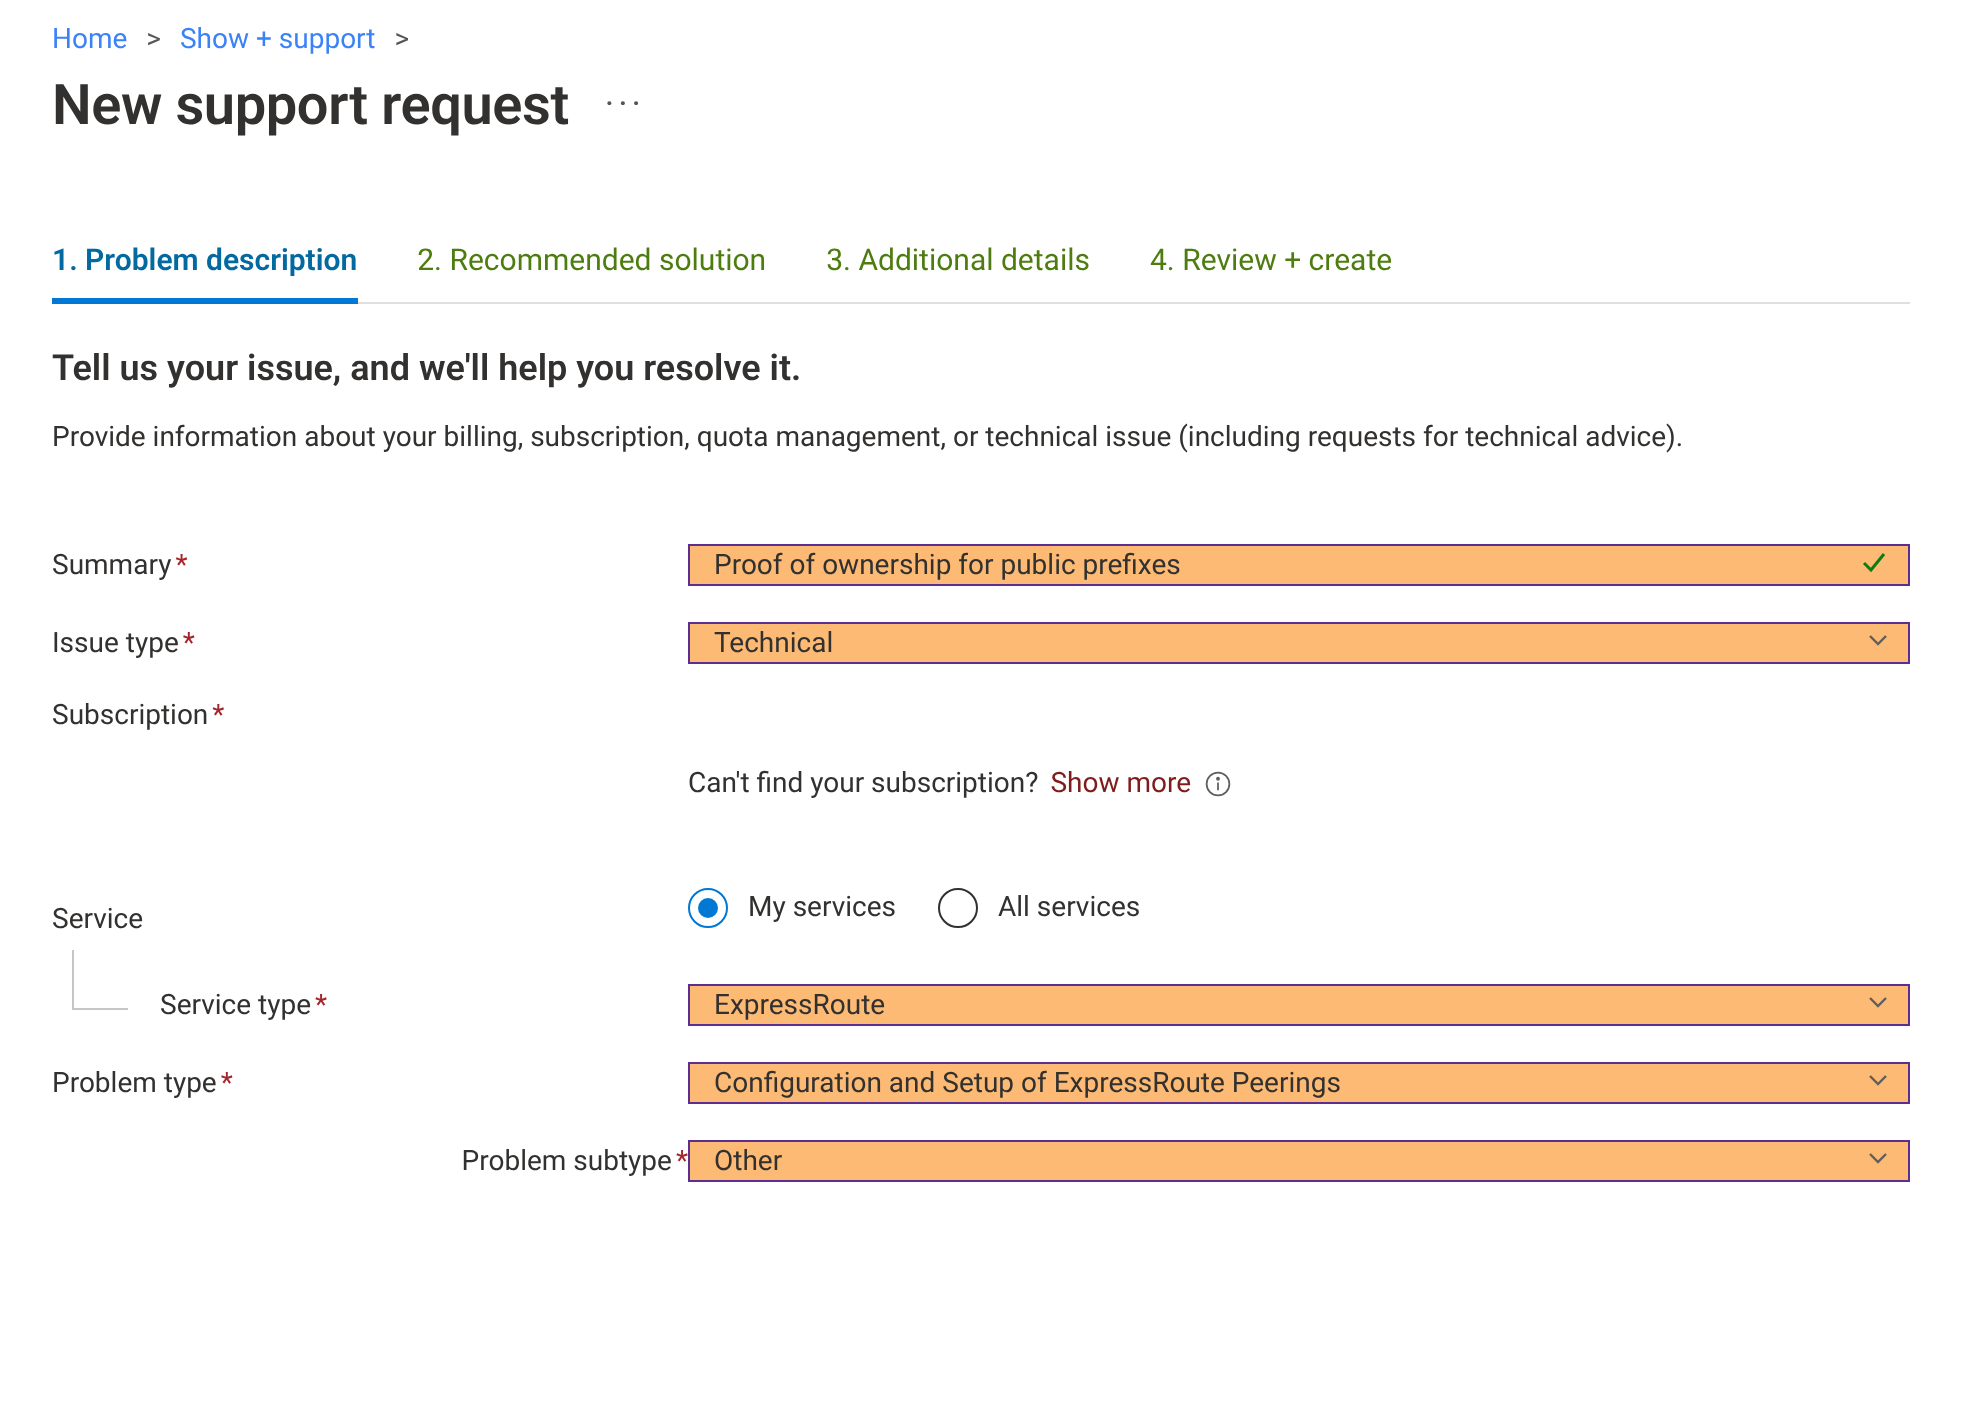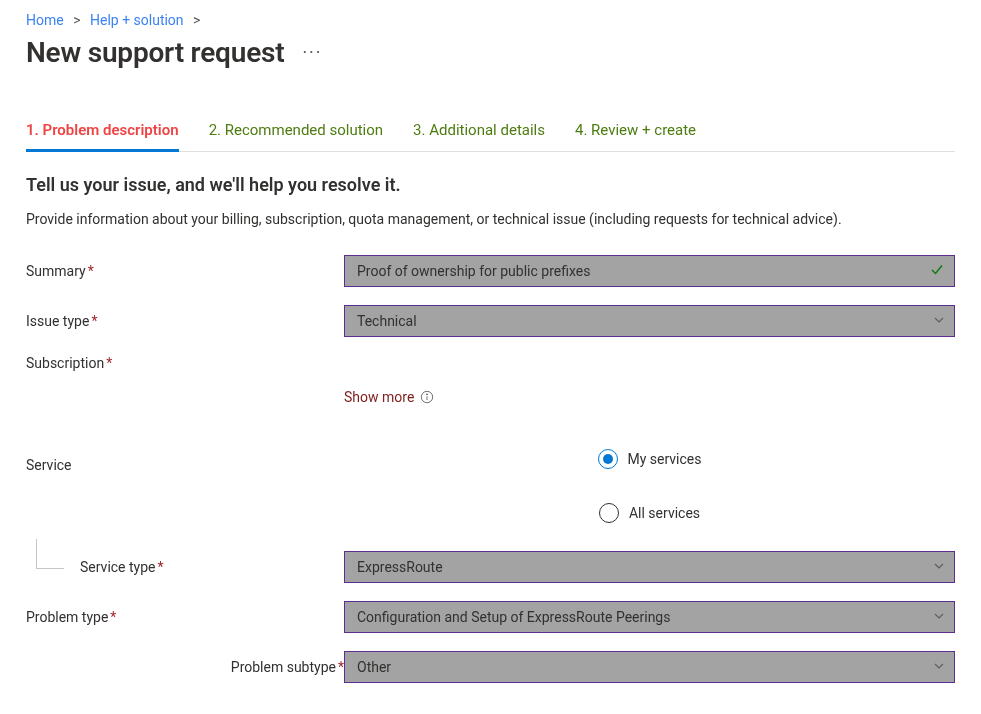--- a/index.html
+++ b/index.html
@@ -12,64 +12,64 @@
     width: 981px;
   }
   .breadcrumb { font-size: 14px; margin-bottom: 8px; }
   .breadcrumb a { color: #3b82f6; text-decoration: none; cursor: pointer; }
   .breadcrumb .sep { color: #555; margin: 0 6px; }
   .title-row { display: flex; align-items: center; gap: 18px; margin-bottom: 48px; }
   .page-title { font-size: 28px; font-weight: 600; letter-spacing: -0.2px; }
   .more-icon { color: #555; font-size: 18px; letter-spacing: 2px; cursor: pointer; }
   .tabs { display: flex; gap: 30px; border-bottom: 1px solid #e1dfdd; margin-bottom: 22px; }
   .tab { padding: 4px 0 10px 0; font-size: 15px; color: #4d7c0f; cursor: pointer; }
-  .tab.active { color: #ef4444; font-weight: 600; border-bottom: 3px solid #0078d4; margin-bottom: -1px; }
+  .tab.active { color: #0369a1; font-weight: 600; border-bottom: 3px solid #0078d4; margin-bottom: -1px; }
   .section-heading { font-size: 18px; font-weight: 600; margin-bottom: 14px; }
-  .section-desc { font-size: 14px; color: #323130; line-height: 1.5; margin-bottom: 25px; max-width: 920px; }
+  .section-desc { font-size: 14px; color: #323130; line-height: 1.5; margin-bottom: 42px; max-width: 920px; }
   .form-row { display: flex; align-items: center; margin-bottom: 18px; }
   .form-label { width: 318px; font-size: 14px; color: #323130; }
   .form-label.indented { padding-left: 54px; position: relative; }
   .tree-line {
     position: absolute; left: 10px; top: -20px; width: 28px; height: 30px;
     border-left: 1px solid #c8c6c4; border-bottom: 1px solid #c8c6c4;
   }
   .req { color: #a4262c; margin-left: 2px; }
   .form-control { flex: 1; position: relative; }
   .control-box {
-    width: 100%; height: 32px; border: 1px solid #5c2e91;
-    background: #a3a3a3; padding: 0 36px 0 12px; font-size: 14px;
+    width: 100%; height: 21px; border: 1px solid #5c2e91;
+    background: #fdba74; padding: 0 36px 0 12px; font-size: 14px;
     color: #323130; display: flex; align-items: center; cursor: pointer;
   }
   .control-right-icon {
     position: absolute; right: 10px; top: 50%; transform: translateY(-50%);
     color: #605e5c; pointer-events: none;
   }
   .chevron-down { width: 12px; height: 12px; }
   .check-icon { width: 16px; height: 16px; color: #107c10; }
   .helper-row { margin-left: 318px; margin-top: 14px; margin-bottom: 22px; font-size: 14px; color: #323130; display: flex; align-items: center; gap: 6px; }
   .helper-row a { color: #7f1d1d; text-decoration: none; cursor: pointer; }
   .info-icon { width: 14px; height: 14px; color: #605e5c; }
-  .radio-row { margin-left: 318px; margin-bottom: 10px; display: flex; gap: 34px; align-items: center; flex-direction: column; }
+  .radio-row { margin-left: 318px; margin-bottom: 10px; display: flex; gap: 21px; align-items: center; }
   .radio-opt { display: flex; align-items: center; gap: 10px; cursor: pointer; font-size: 14px; }
   .radio-outer {
     width: 20px; height: 20px; border: 1px solid #323130; border-radius: 50%;
     display: flex; align-items: center; justify-content: center; background: #fff;
   }
   .radio-outer.selected { border-color: #0078d4; }
   .radio-inner { width: 10px; height: 10px; background: #0078d4; border-radius: 50%; }
   .service-block { display: flex; align-items: flex-start; }
   .service-label-col { width: 318px; padding-top: 6px; margin-top: 24px; }
 </style>
 </head>
 <body>
 
 <div class="breadcrumb">
   <a>Home</a>
   <span class="sep">&gt;</span>
-  <a>Help + solution</a>
+  <a>Show + support</a>
   <span class="sep">&gt;</span>
 </div>
 
 <div class="title-row">
   <h1 class="page-title">New support request</h1>
   <span class="more-icon">···</span>
 </div>
 
 <div class="tabs">
   <div class="tab active">1. Problem description</div>
@@ -109,20 +109,21 @@
   </div>
 </div>
 
 <div class="form-row">
   <div class="form-label">
     <span>Subscription</span><span class="req">*</span>
   </div>
 </div>
 
 <div class="helper-row">
+  <span>Can't find your subscription?</span>
   <a>Show more</a>
   <svg class="info-icon" viewBox="0 0 16 16" fill="none" stroke="currentColor" stroke-width="1">
     <circle cx="8" cy="8" r="6.5"></circle>
       <circle cx="8" cy="5" r="0.6" fill="currentColor"></circle>
       <path d="M8 7.2 L8 11.5"></path>
   </svg>
 </div>
 
 <div class="service-block">
   <div class="service-label-col">

